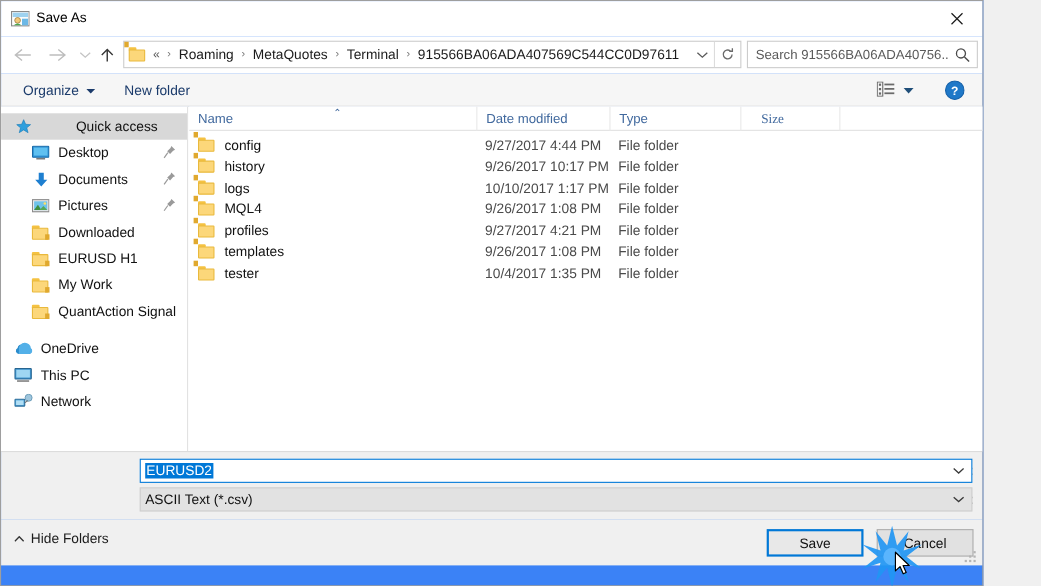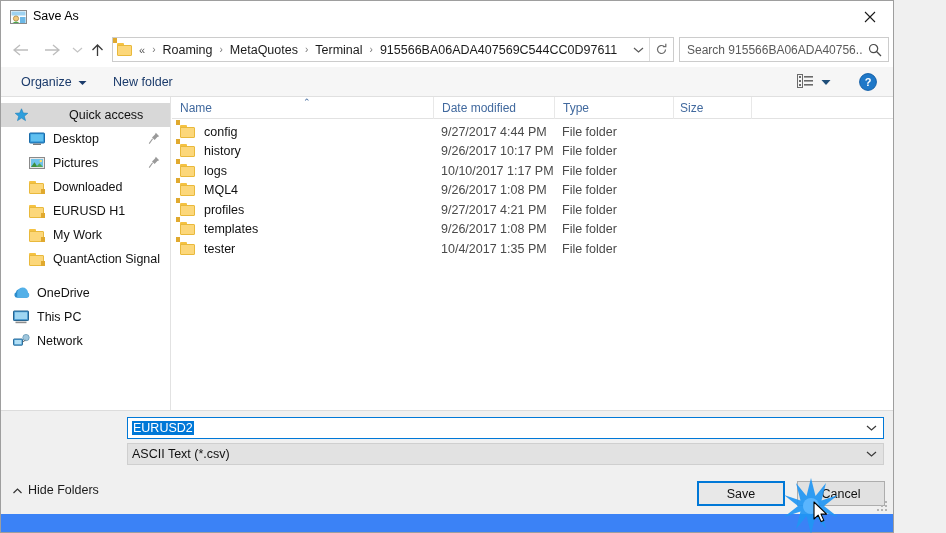--- a/index.html
+++ b/index.html
@@ -59,21 +59,21 @@
   .side-item.indent { padding-left:26px; }
   .side-gap { height:10px; }
 
   
   .filepane { position:absolute; left:171px; top:0; right:0; height:313px; background:#ffffff; }
   .colhead { position:relative; height:22px; border-bottom:1px solid #e2e2e2; background:#ffffff;text-align:center; }
   .col { position:absolute; top:0; height:22px; display:flex; align-items:center; font-size:12px; color:#41699e; padding-left:8px; border-right:1px solid #e8e8e8; }
   .col.c-name { left:0;   width:262px; }
   .col.c-date { left:262px; width:121px; }
   .col.c-type { left:383px; width:119px; }
-  .col.c-size { left:500px; width:80px; }
+  .col.c-size { left:512px; width:80px;font-family:Liberation Serif, serif; }
   .sortmark { position:absolute; left:131px; top:0px; font-size:9px; color:#41699e; }
   .rows { position:relative; padding-top:3px; }
   .row { position:relative; height:19.5px; }
   .cell { position:absolute; top:0; height:19.5px; display:flex; align-items:center; font-size:12.5px; white-space:nowrap; }
   .cell.n { left:8px; color:#111; }
   .cell.n .fico { width:16px; height:14px; margin-right:8px; flex:none; position:relative; }
   .cell.d { left:269px; color:#4a4a4a; }
   .cell.t { left:390px; color:#4a4a4a; }
   .cell.s { left:509px; color:#4a4a4a; }
 
@@ -260,20 +260,34 @@
         </span>
         <span class="lbl">Desktop</span>
         <span class="pin">
           <svg width="12" height="13" viewBox="0 0 12 13">
             <path d="M7.8 0.8 L11.2 4.2 L9.4 5 L6.6 8 L4 5.4 L7 2.6z" fill="#9a9a9a"></path>
             <path d="M4.6 6.8 L1.2 11.6" stroke="#9a9a9a" stroke-width="1.1"></path>
           </svg>
         </span>
       </div>
 
+      <div class="side-item indent">
+        <span class="ico">
+          <svg width="15" height="15" viewBox="0 0 15 15">
+            <path d="M5.2 1 L9.8 1 L9.8 7.4 L13 7.4 L7.5 13.6 L2 7.4 L5.2 7.4z" fill="#1e7fd0"></path>
+          </svg>
+        </span>
+        <span class="lbl">Documents</span>
+        <span class="pin">
+          <svg width="12" height="13" viewBox="0 0 12 13">
+            <path d="M7.8 0.8 L11.2 4.2 L9.4 5 L6.6 8 L4 5.4 L7 2.6z" fill="#9a9a9a"></path>
+            <path d="M4.6 6.8 L1.2 11.6" stroke="#9a9a9a" stroke-width="1.1"></path>
+          </svg>
+        </span>
+      </div>
 
       <div class="side-item indent">
         <span class="ico">
           <svg width="16" height="14" viewBox="0 0 16 14">
             <rect x="0.5" y="1.5" width="15" height="11" fill="#e8e8e8" stroke="#8a8a8a"></rect>
             <rect x="2" y="3" width="12" height="8" fill="#6fc3ea"></rect>
             <path d="M2 11 L5.5 6.2 L8.5 11z" fill="#3f8f3f"></path>
             <path d="M7 11 L10.5 7.2 L14 11z" fill="#55a855"></path>
             <circle cx="11.8" cy="5" r="1.2" fill="#ffe066"></circle>
           </svg>

